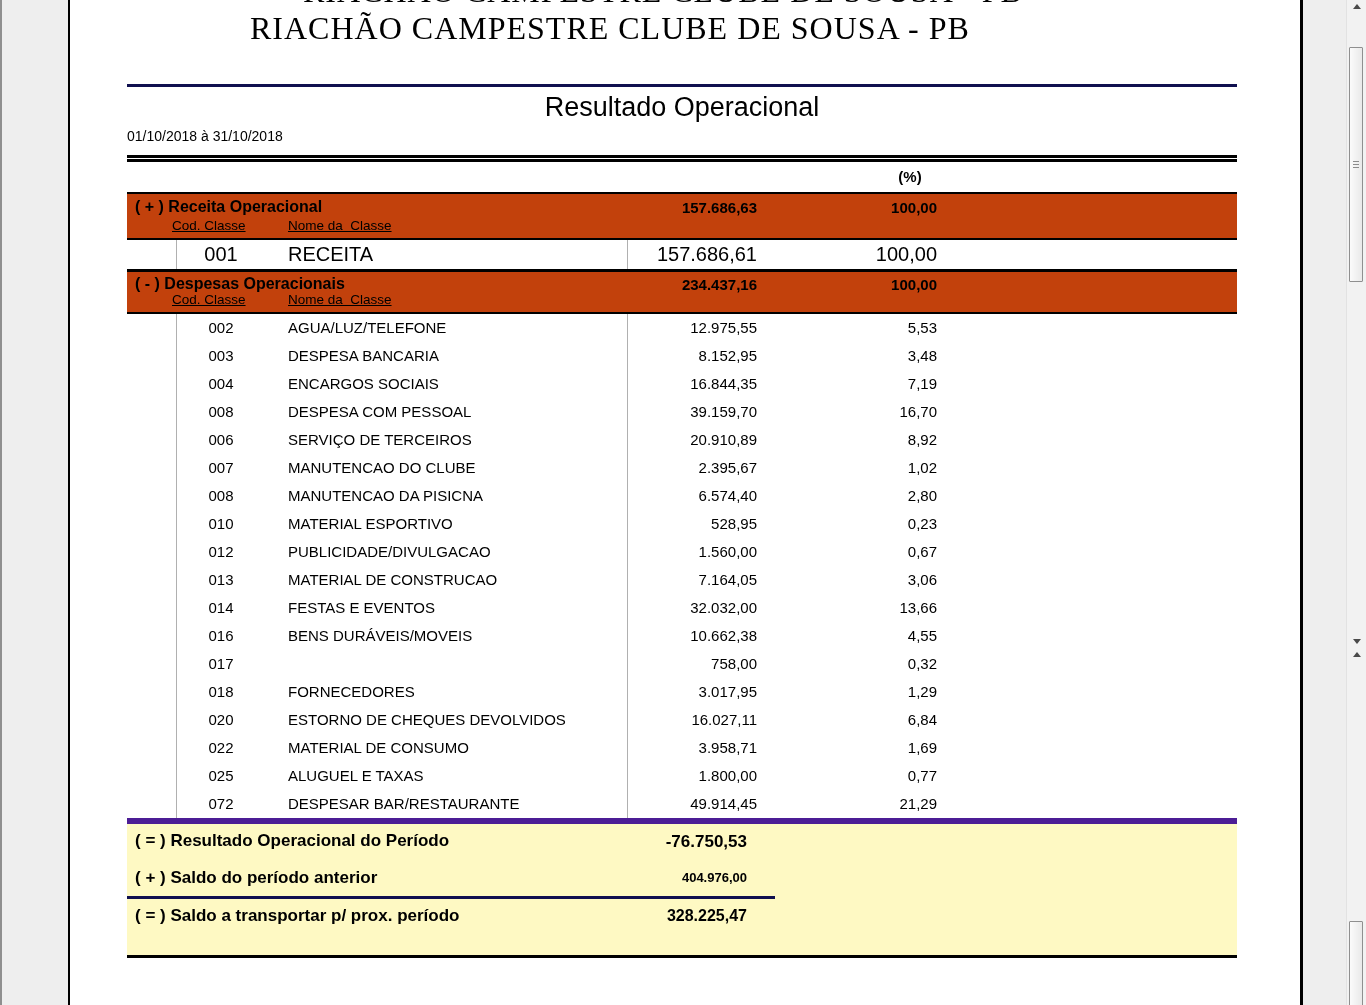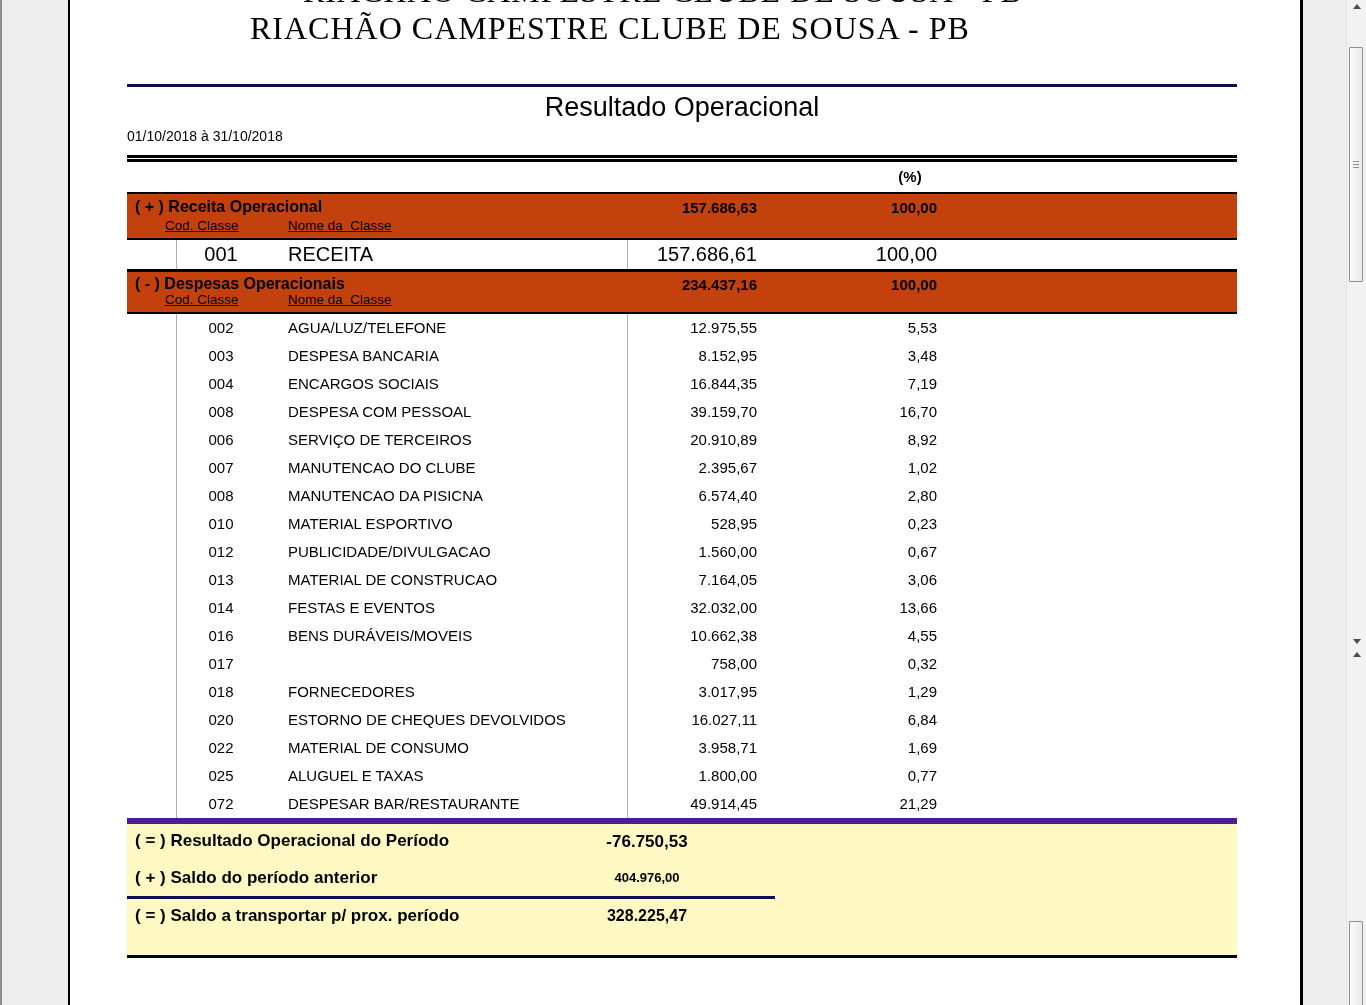--- a/index.html
+++ b/index.html
@@ -37,42 +37,42 @@
   .band2{height:40px;}
   .band-label{position:absolute;left:8px;font-weight:bold;font-size:16px;white-space:pre;}
   .band1 .band-label{top:4px;}
   .band2 .band-label{top:3px;}
   .band-total{position:absolute;left:430px;width:200px;text-align:right;font-weight:bold;font-size:15px;}
   .band1 .band-total{top:5px;}
   .band2 .band-total{top:4px;}
   .band-pct{position:absolute;left:690px;width:120px;text-align:right;font-weight:bold;font-size:15px;}
   .band1 .band-pct{top:5px;}
   .band2 .band-pct{top:4px;}
-  .sub-cod{position:absolute;left:38px;font-size:13.5px;text-decoration:underline;white-space:pre;}
+  .sub-cod{position:absolute;left:45px;font-size:13.5px;text-decoration:underline;white-space:pre;}
   .sub-nome{position:absolute;left:161px;font-size:13.5px;text-decoration:underline;white-space:pre;}
   .band1 .sub-cod,.band1 .sub-nome{top:24px;}
   .band2 .sub-cod,.band2 .sub-nome{top:20px;}
 
   .vline{position:absolute;top:0;bottom:0;width:1px;background:#b0b0b0;}
   .vline.g1{left:49px;} .vline.g2{left:500px;}
 
   .row001{position:relative;height:29px;line-height:29px;border-bottom:3px solid #000;font-size:20px;}
   .exp-block{position:relative;border-bottom:6px solid #4c1d95;height:504px;}
   .exp-row{position:relative;height:28px;line-height:28px;font-size:15px;}
 
   .cell{position:absolute;top:0;}
   .cell-code{left:64px;width:60px;text-align:center;}
   .cell-name{left:161px;white-space:nowrap;}
   .cell-total{left:430px;width:200px;text-align:right;}
   .cell-pct{left:690px;width:120px;text-align:right;}
 
   
   .rfooter{position:relative;height:131px;background:#fef9c3;border-bottom:3px solid #000000;font-weight:bold;}
   .f-label{position:absolute;left:8px;font-size:17px;white-space:pre;}
-  .f-val{position:absolute;left:420px;width:200px;text-align:center;}
+  .f-val{position:absolute;left:420px;width:200px;text-align:right;}
   .f1l{top:7px;} .f1v{top:8px;font-size:17px;}
   .f2l{top:44px;} .f2v{top:46px;font-size:13px;}
   .f3l{top:82px;} .f3v{top:83px;font-size:16px;}
   .f-navy{position:absolute;top:72px;left:0;width:648px;height:3px;background:#10104f;}
 
   
   .scrollbar{position:absolute;left:1346px;top:0;width:20px;height:1005px;background:#f2f2f2;
         border-left:1px solid #e2e2e2;overflow:hidden;}
   .sb-btn{position:absolute;left:0;width:20px;height:14px;}
   .tri{position:absolute;left:50%;transform:translateX(-50%);width:0;height:0;

